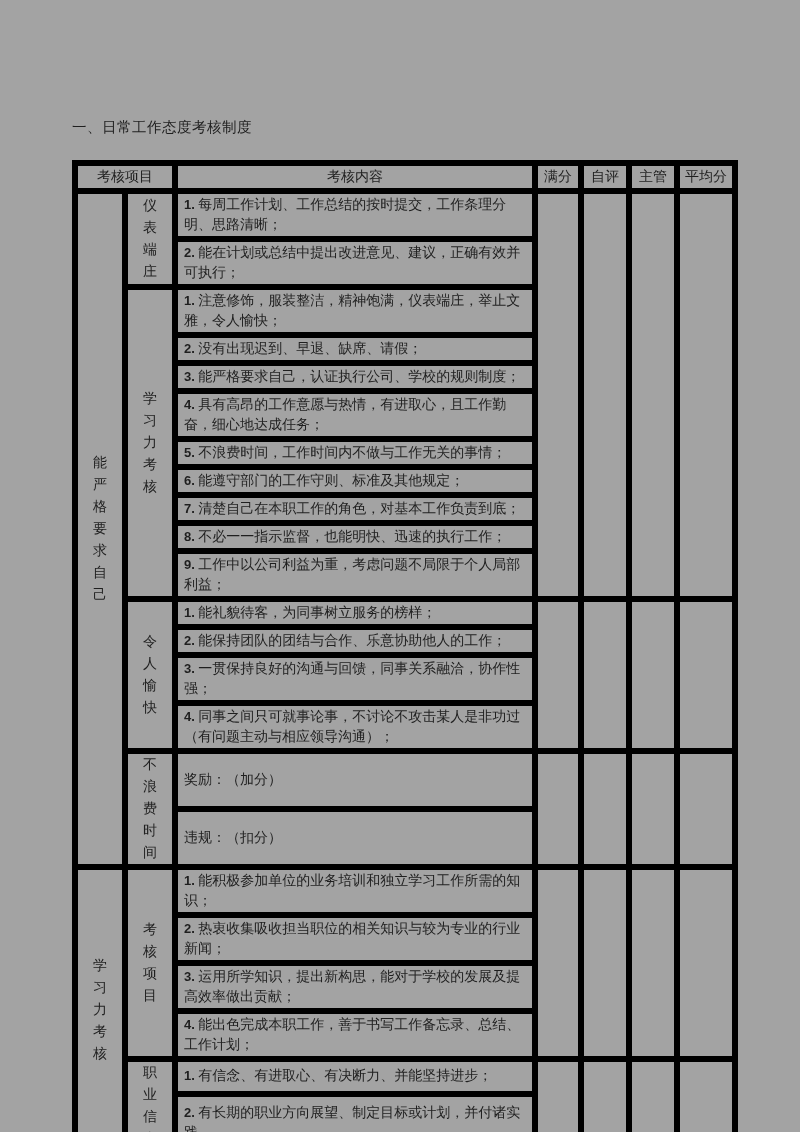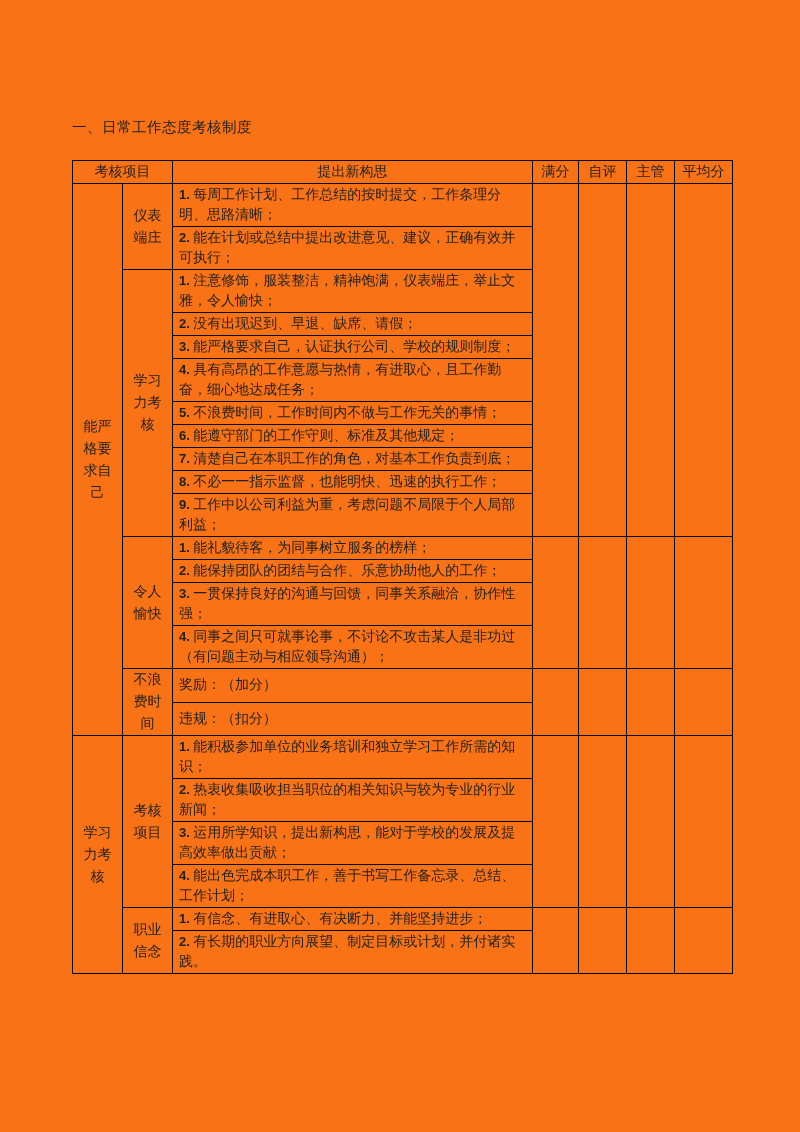--- a/index.html
+++ b/index.html
@@ -1,33 +1,33 @@
 <!DOCTYPE html>
 <html><head>
 <meta charset="utf-8">
 <style>
   html,body{
     margin:0; padding:0; background:#ffffff;
     width:800px; height:1132px; overflow:hidden;
     font-family:"Liberation Serif","DejaVu Serif",serif;
     color:#1f1f1f;
   }
-  .page{position:relative; width:800px; height:1132px; background:#f97316;}
+  .page{position:relative; width:800px; height:1132px; background:#a3a3a3;}
   .doc-title{
     position:absolute; left:72px; top:118px;
     font-size:14.5px; font-weight:normal; margin:0;
     letter-spacing:0.5px; white-space:nowrap;
   }
   table.assess{
     position:absolute; left:72px; top:160px;
     width:660px; border-collapse:collapse; table-layout:fixed;
     font-size:14px;
   }
   table.assess td{
-    border:1px solid #000000;
+    border:6px solid #000000;
     overflow:hidden;
   }
   thead td{
     height:22px; text-align:center; vertical-align:middle;
     padding:0; line-height:22px;
   }
   td.cat, td.sec{
     text-align:center; vertical-align:middle;
     padding:0 10px; line-height:22px;
     word-break:break-all;
@@ -55,21 +55,21 @@
         <col style="width:50px">
         <col style="width:360px">
       <col style="width:46px">
         <col style="width:48px">
         <col style="width:48px">
         <col style="width:58px">
     </colgroup>
     <thead>
       <tr>
         <td colspan="2">考核项目</td>
-        <td>提出新构思</td>
+        <td>考核内容</td>
         <td>满分</td>
         <td>自评</td>
         <td>主管</td>
         <td>平均分</td>
       </tr>
     </thead>
     <tbody id="tbody">
         <tr>
           <td class="cat" rowspan="17">能严格要求自己</td>
           <td class="sec" rowspan="2">仪表端庄</td>

